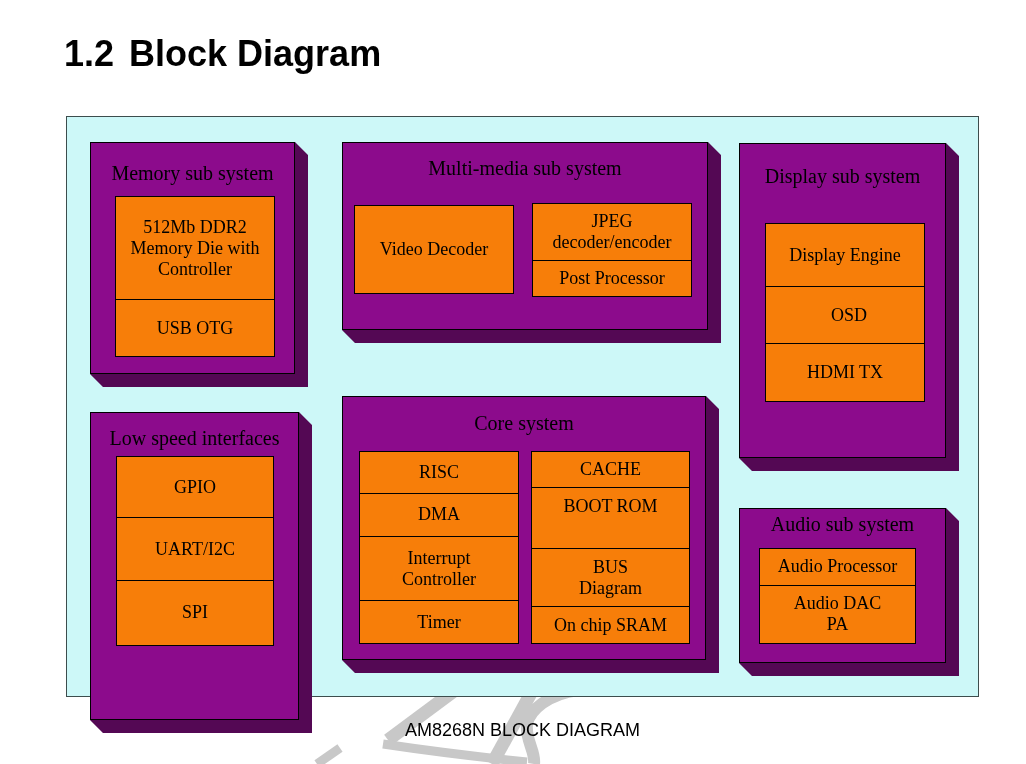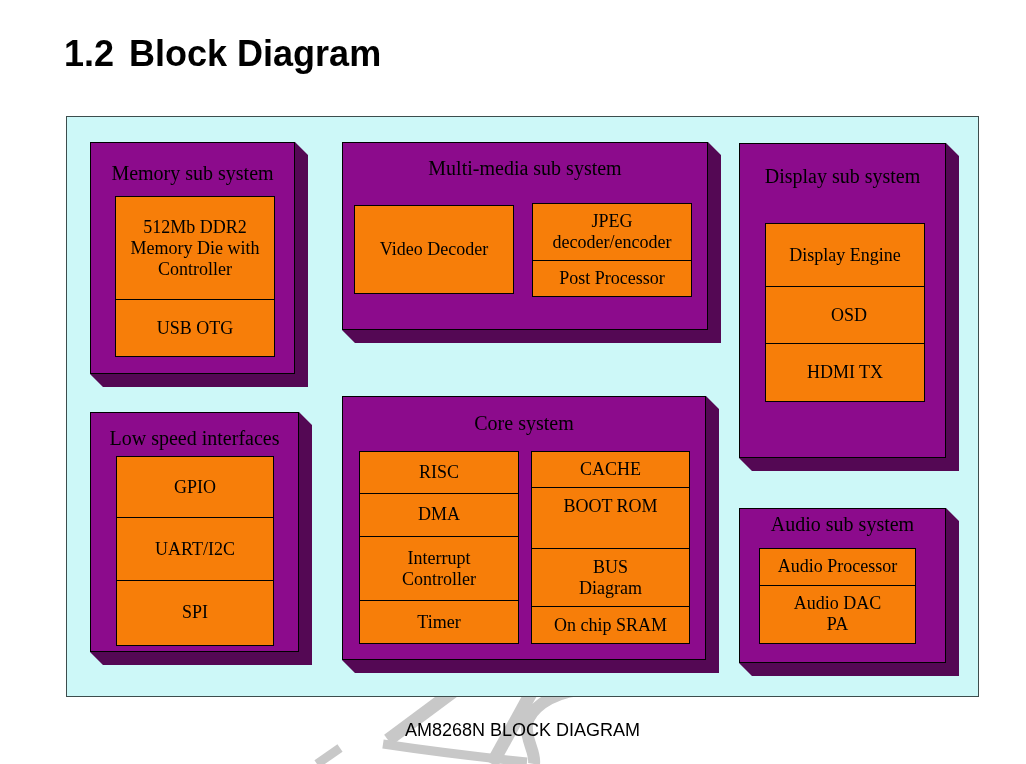--- a/index.html
+++ b/index.html
@@ -116,21 +116,21 @@
           <div class="cell" style="flex-grow:56;padding-left:8px;">
             <div>OSD</div>
           </div>
           <div class="cell" style="flex-grow:57;">
             <div>HDMI TX</div>
           </div>
         </div>
       </div>
     </div>
 
-    <div class="block" style="left:23px; top:295px; width:209px; height:240px;">
+    <div class="block" style="left:23px; top:295px; width:209px; height:308px;">
       <div class="shadow3d"></div>
       <div class="face">
         <div class="btitle" style="top:13px;">Low speed interfaces</div>
         <div class="obox" style="left:25px; top:43px; width:158px; height:190px;">
           <div class="cell" style="flex-grow:61;">
             <div>GPIO</div>
           </div>
           <div class="cell" style="flex-grow:62;">
             <div>UART/I2C</div>
           </div>

